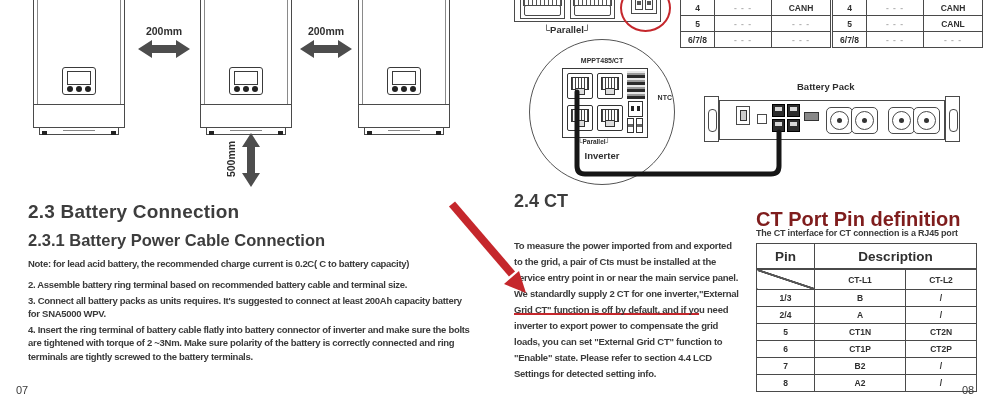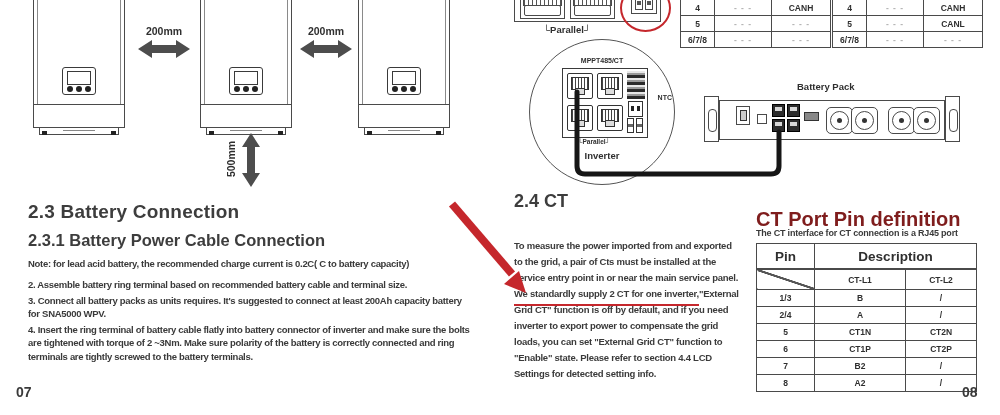--- a/index.html
+++ b/index.html
@@ -70,22 +70,22 @@
   .round-con::before{content:"";position:absolute;left:3px;top:3px;width:17px;height:17px;border:1.4px solid #4a4a4a;border-radius:50%;}
   .round-con::after{content:"";position:absolute;left:10px;top:10px;width:5px;height:5px;background:#333;border-radius:50%;}
 
   
   .h1{position:absolute;font-size:19px;font-weight:600;color:#3d3d3d;letter-spacing:.2px;white-space:nowrap;}
   .h2{position:absolute;font-size:16.5px;font-weight:600;color:#3d3d3d;white-space:nowrap;}
   .bodyline{font-size:9.5px;font-weight:600;color:#3a3a3a;letter-spacing:-.3px;white-space:nowrap;line-height:13.5px;}
   .bodyline.g{margin-top:2px;}
   .note{position:absolute;font-size:9.5px;font-weight:700;color:#3a3a3a;letter-spacing:-.3px;white-space:nowrap;}
   .ct-line{font-size:9.5px;font-weight:600;color:#3a3a3a;letter-spacing:-.25px;white-space:nowrap;height:16px;line-height:16px;}
-  .underline-red{border-bottom:2px solid #c5272c;padding-bottom:5px;}
-  .pagenum{position:absolute;font-size:14px;font-weight:700;color:#3a3a3a;}
+  .underline-red{border-bottom:2px solid #c5272c;padding-bottom:14px;}
+  .pagenum{position:absolute;font-size:11px;font-weight:400;color:#3a3a3a;}
 
   
   .ct-title{position:absolute;font-size:20px;font-weight:600;color:#7f1d1d;white-space:nowrap;}
   .ct-sub{position:absolute;font-size:9px;font-weight:600;color:#3a3a3a;letter-spacing:-.2px;white-space:nowrap;}
   .ct-table{position:absolute;left:756px;top:243px;border-collapse:collapse;table-layout:fixed;background:#fff;}
   .ct-table th,.ct-table td{border:1.2px solid #4a4a4a;padding:0;text-align:center;color:#2f2f2f;}
   .ct-table th{font-size:13.5px;font-weight:700;height:24px;}
   .ct-table .hr th{border-bottom:2px solid #4a4a4a;}
   .ct-table td{font-size:8.5px;font-weight:700;height:16px;}
   .ct-table tr.sub td{height:19px;}

